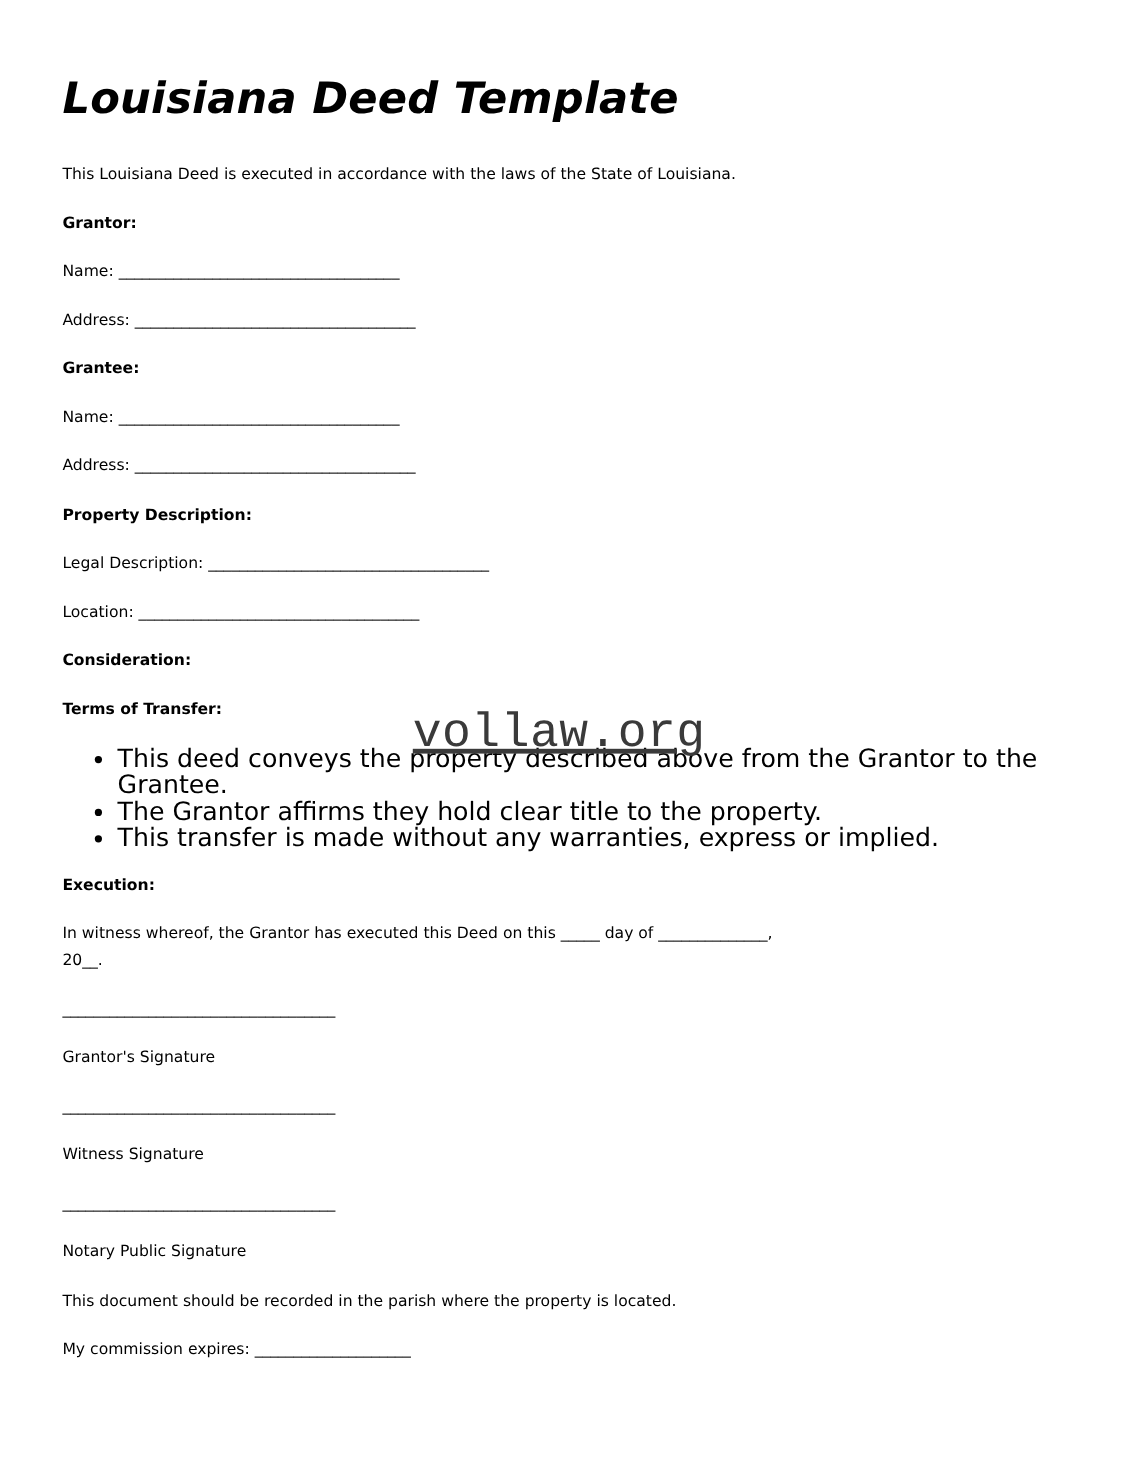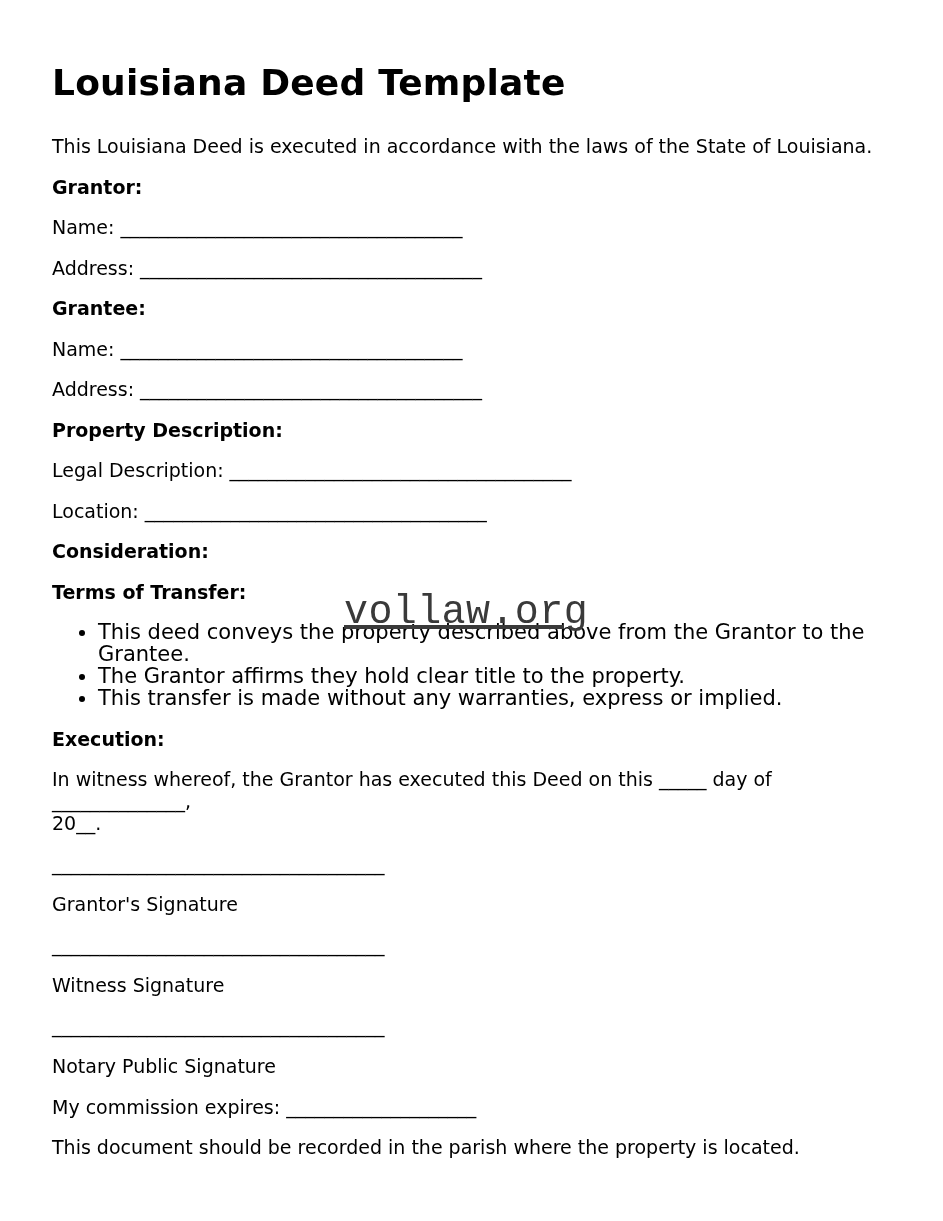--- a/index.html
+++ b/index.html
@@ -16,23 +16,24 @@
     width: 943px; height: 1221px;
     padding: 61px 40px 0 52px;
     position: relative;
   }
   h1.doc-title {
     font-size: 36px;
     line-height: 43px;
     font-weight: bold;
     letter-spacing: 0.2px;
     margin: 0 0 31px 0;
+    font-style: italic;
   }
   p {
-    font-size: 19px;
+    font-size: 13px;
     line-height: 22px;
     margin: 18.5px 0;
   }
   .hd { font-weight: bold; }
   ul.terms-list {
     margin: 18.5px 0;
     padding-left: 46px;
   }
   ul.terms-list li {
     font-size: 21px;
@@ -91,19 +92,19 @@
 
   <p>___________________________________</p>
   <p>Grantor's Signature</p>
 
   <p>___________________________________</p>
   <p>Witness Signature</p>
 
   <p>___________________________________</p>
   <p>Notary Public Signature</p>
 
+  <p>This document should be recorded in the parish where the property is located.</p>
+
   <p>My commission expires: ____________________</p>
-
-  <p>This document should be recorded in the parish where the property is located.</p>
 
   <div class="watermark">vollaw.org</div>
 
 </div>
 
 </body></html>

